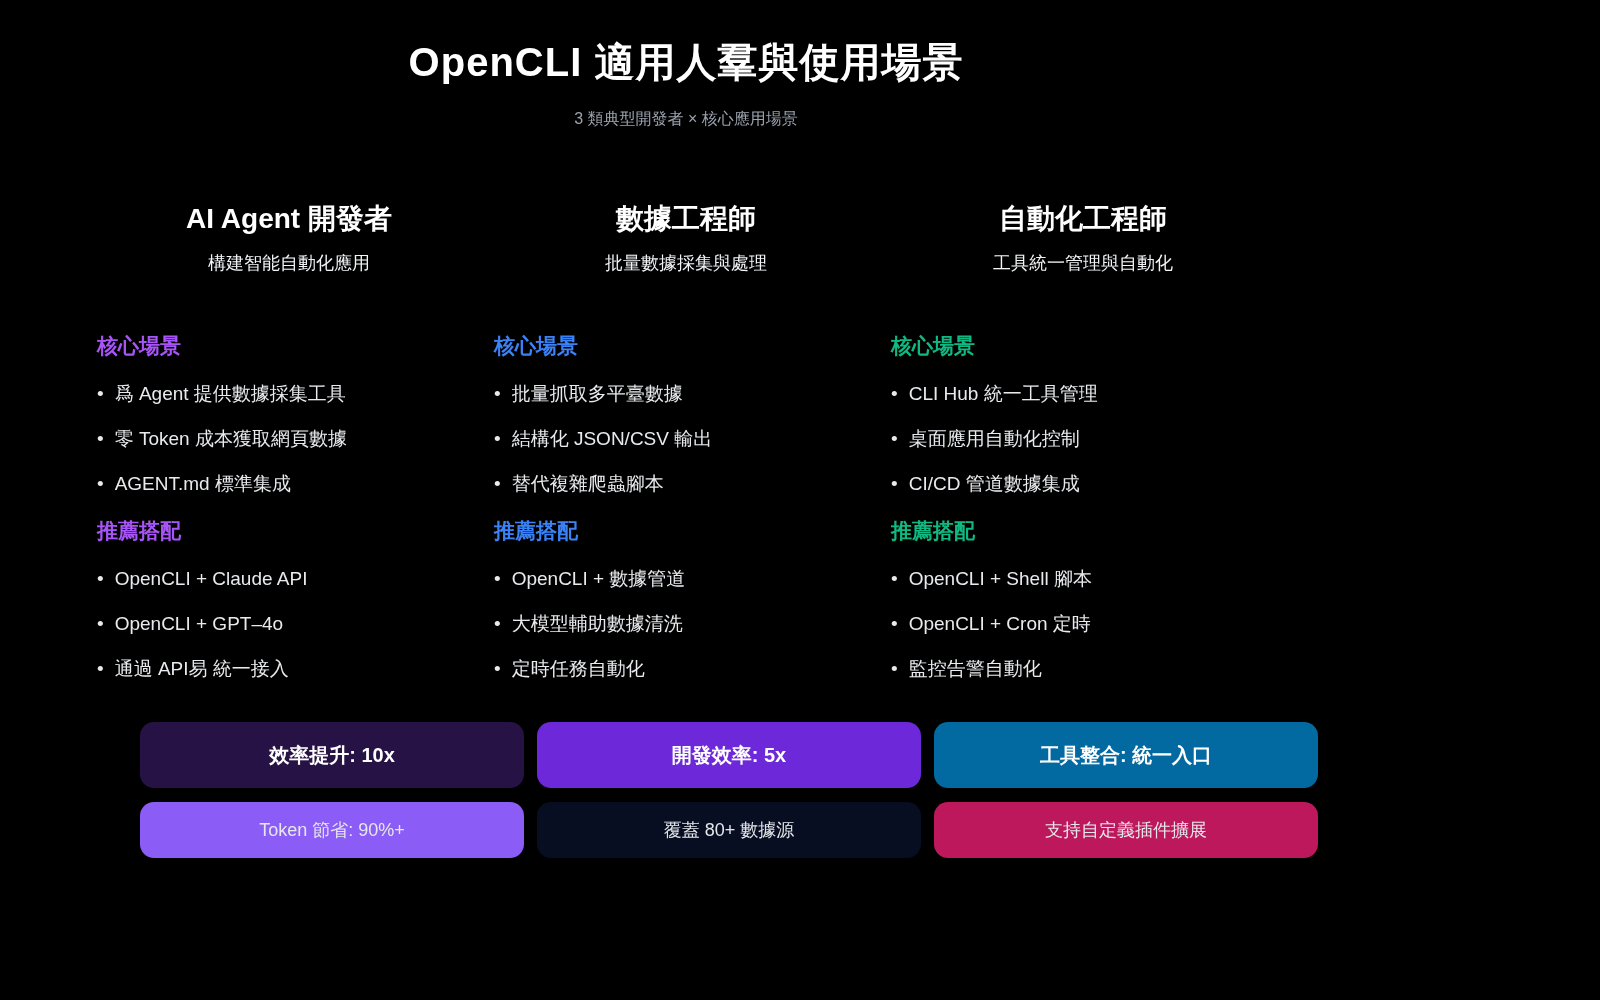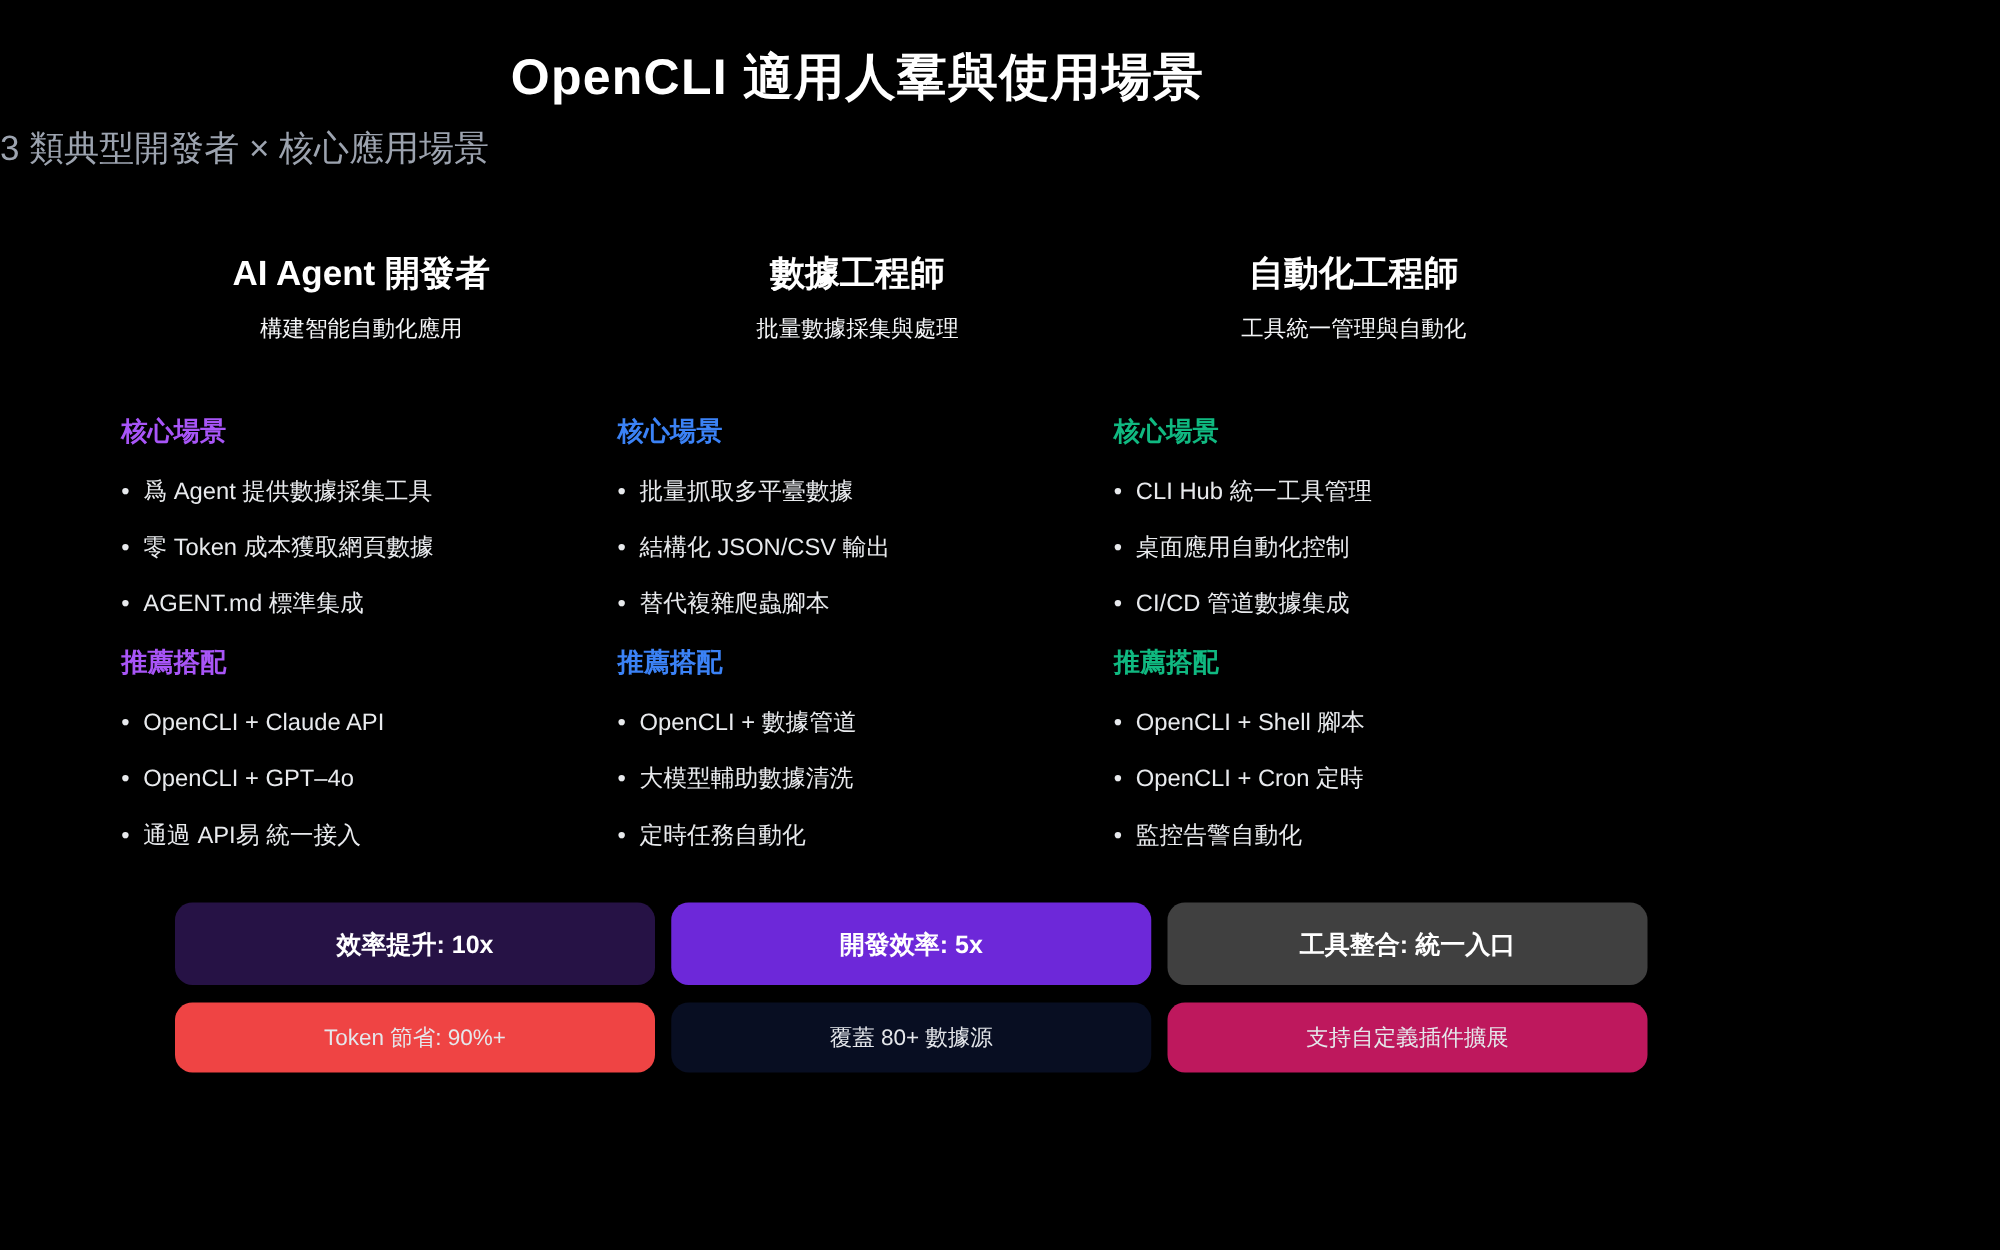--- a/index.html
+++ b/index.html
@@ -14,22 +14,22 @@
 
   .page-title {
     text-align: center;
     font-size: 40px;
     font-weight: 700;
     line-height: 52px;
     color: #ffffff;
     letter-spacing: 1px;
   }
   .page-subtitle {
-    text-align: left;
-    font-size: 28px;
+    text-align: center;
+    font-size: 16px;
     font-weight: 400;
     line-height: 34px;
     margin-top: 14px;
     color: #9ca3af;
   }
 
   .columns {
     margin: 64px 97px 0 97px;
     display: flex;
     justify-content: space-between;
@@ -141,21 +141,21 @@
             <span>OpenCLI + GPT–4o</span>
           </li>
         <li>
             <span class="dot">•</span>
             <span>通過 API易 統一接入</span>
           </li>
       </ul>
 
       <div class="badges">
         <div class="badge primary" style="background-color: rgb(38, 18, 69);">效率提升: 10x</div>
-        <div class="badge secondary" style="background-color: #ef4444;">Token 節省: 90%+</div>
+        <div class="badge secondary" style="background-color: #8b5cf6;">Token 節省: 90%+</div>
       </div>
     </div>
 
     <div class="column">
       <div class="col-title">數據工程師</div>
       <div class="col-subtitle">批量數據採集與處理</div>
 
       <div class="section-heading first" style="color: rgb(59, 130, 246);">核心場景</div>
       <ul class="bullets">
         <li>
@@ -224,19 +224,19 @@
             <span class="dot">•</span>
             <span>OpenCLI + Cron 定時</span>
           </li>
         <li>
             <span class="dot">•</span>
             <span>監控告警自動化</span>
           </li>
       </ul>
 
       <div class="badges">
-        <div class="badge primary" style="background-color: #404040;">工具整合: 統一入口</div>
+        <div class="badge primary" style="background-color: #0369a1;">工具整合: 統一入口</div>
         <div class="badge secondary" style="background-color: #be185d;">支持自定義插件擴展</div>
       </div>
     </div>
 
   </div>
 </div>
 
 </body></html>

